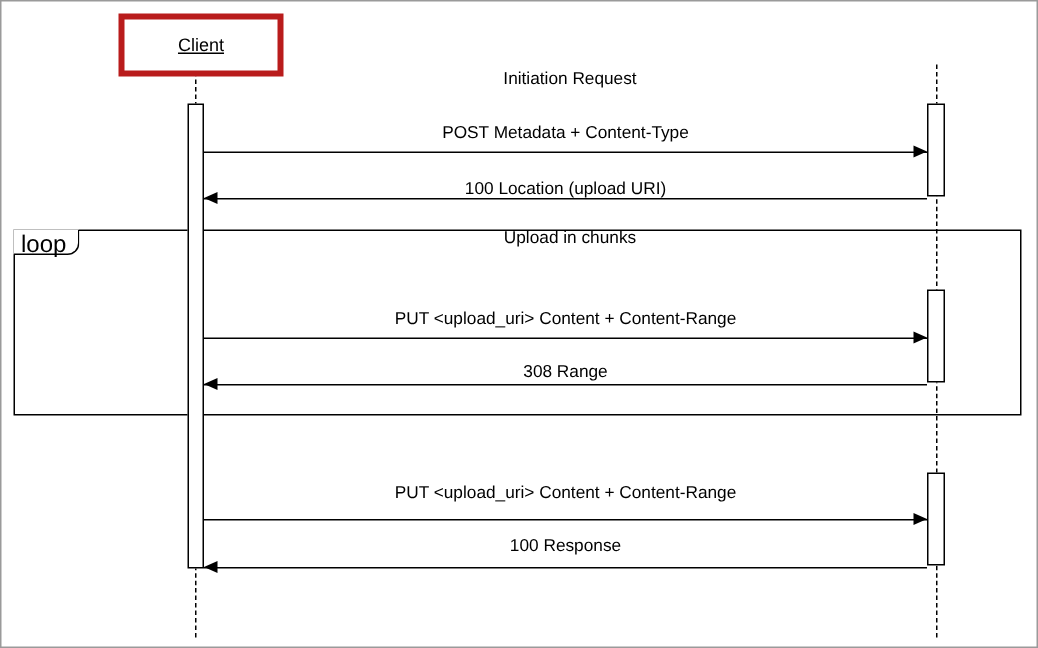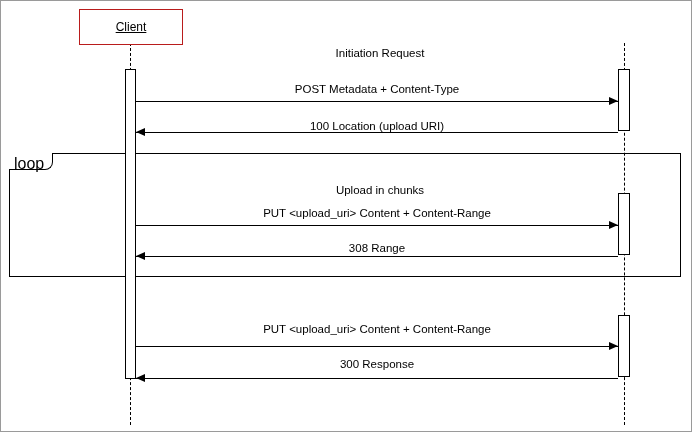--- a/index.html
+++ b/index.html
@@ -14,21 +14,21 @@
     position: relative;
     width: 692px;
     height: 432px;
     background: #ffffff;
     border: 1px solid #9a9a9a;
     box-sizing: border-box;
     overflow: hidden;
   }
   .participant {
     position: absolute;
-    border: 1px solid #b91c1c;
+    border: 4px solid #b91c1c;
     background: #ffffff;
     text-align: center;
     font-size: 12px;
     color: #000000;
     line-height: 1;
     display: flex;
     align-items: center;
     justify-content: center;
   }
   .participant span {
@@ -116,32 +116,32 @@
   <div class="msg-label" style="left:135px; top:82px; width:482px;">POST Metadata + Content-Type</div>
 
   <div class="msg-label" style="left:135px; top:46px; width:488px;">Initiation Request</div>
   <div class="arrow-line" style="left:135px; top:100px; width:482px;"></div>
   <div class="arrow-head right" style="left:608px; top:96px;"></div>
 
   <div class="msg-label" style="left:135px; top:119px; width:482px;">100 Location (upload URI)</div>
   <div class="arrow-line" style="left:135px; top:131px; width:482px;"></div>
   <div class="arrow-head left" style="left:135px; top:127px;"></div>
 
-  <div class="msg-label" style="left:135px; top:183px; width:488px;">Upload in chunks</div>
+  <div class="msg-label" style="left:135px; top:152px; width:488px;">Upload in chunks</div>
 
   <div class="msg-label" style="left:135px; top:206px; width:482px;">PUT &lt;upload_uri&gt; Content + Content-Range</div>
   <div class="arrow-line" style="left:135px; top:224px; width:482px;"></div>
   <div class="arrow-head right" style="left:608px; top:220px;"></div>
 
   <div class="msg-label" style="left:135px; top:241px; width:482px;">308 Range</div>
   <div class="arrow-line" style="left:135px; top:255px; width:482px;"></div>
   <div class="arrow-head left" style="left:135px; top:251px;"></div>
 
 
   <div class="msg-label" style="left:135px; top:322px; width:482px;">PUT &lt;upload_uri&gt; Content + Content-Range</div>
   <div class="arrow-line" style="left:135px; top:345px; width:482px;"></div>
   <div class="arrow-head right" style="left:608px; top:341px;"></div>
 
-  <div class="msg-label" style="left:135px; top:357px; width:482px;">300 Response</div>
+  <div class="msg-label" style="left:135px; top:357px; width:482px;">100 Response</div>
   <div class="arrow-line" style="left:135px; top:377px; width:482px;"></div>
   <div class="arrow-head left" style="left:135px; top:373px;"></div>
 
 </div>
 
 </body></html>

